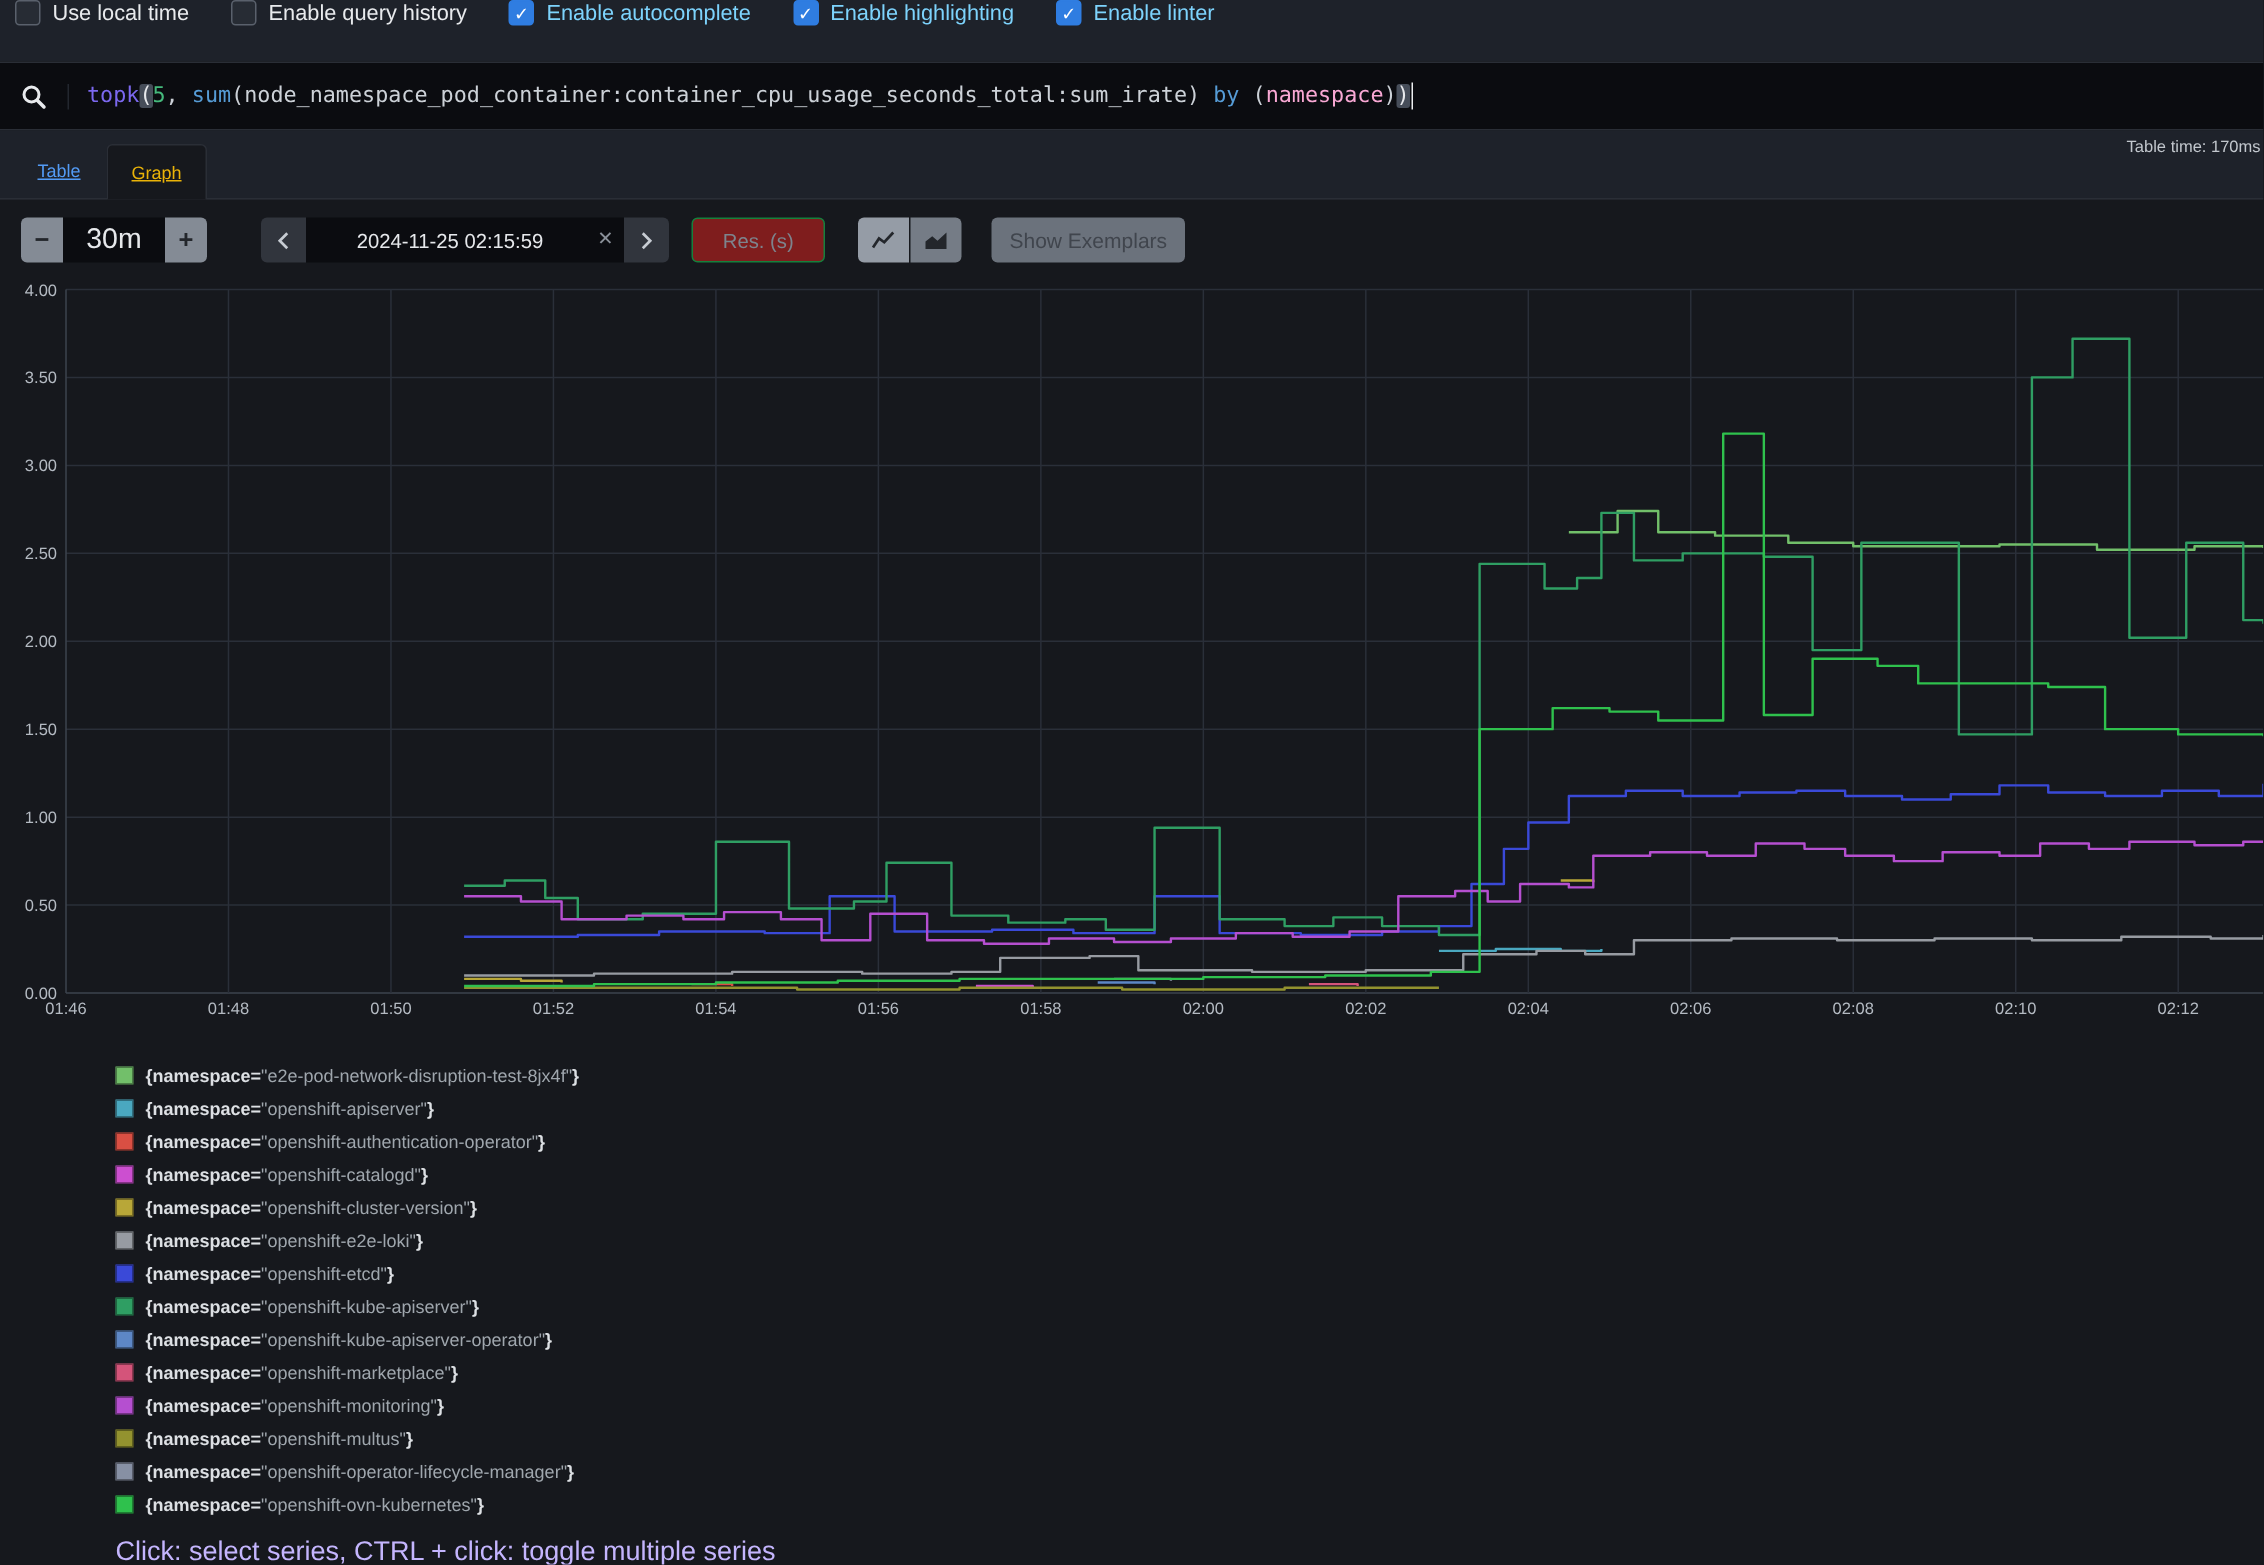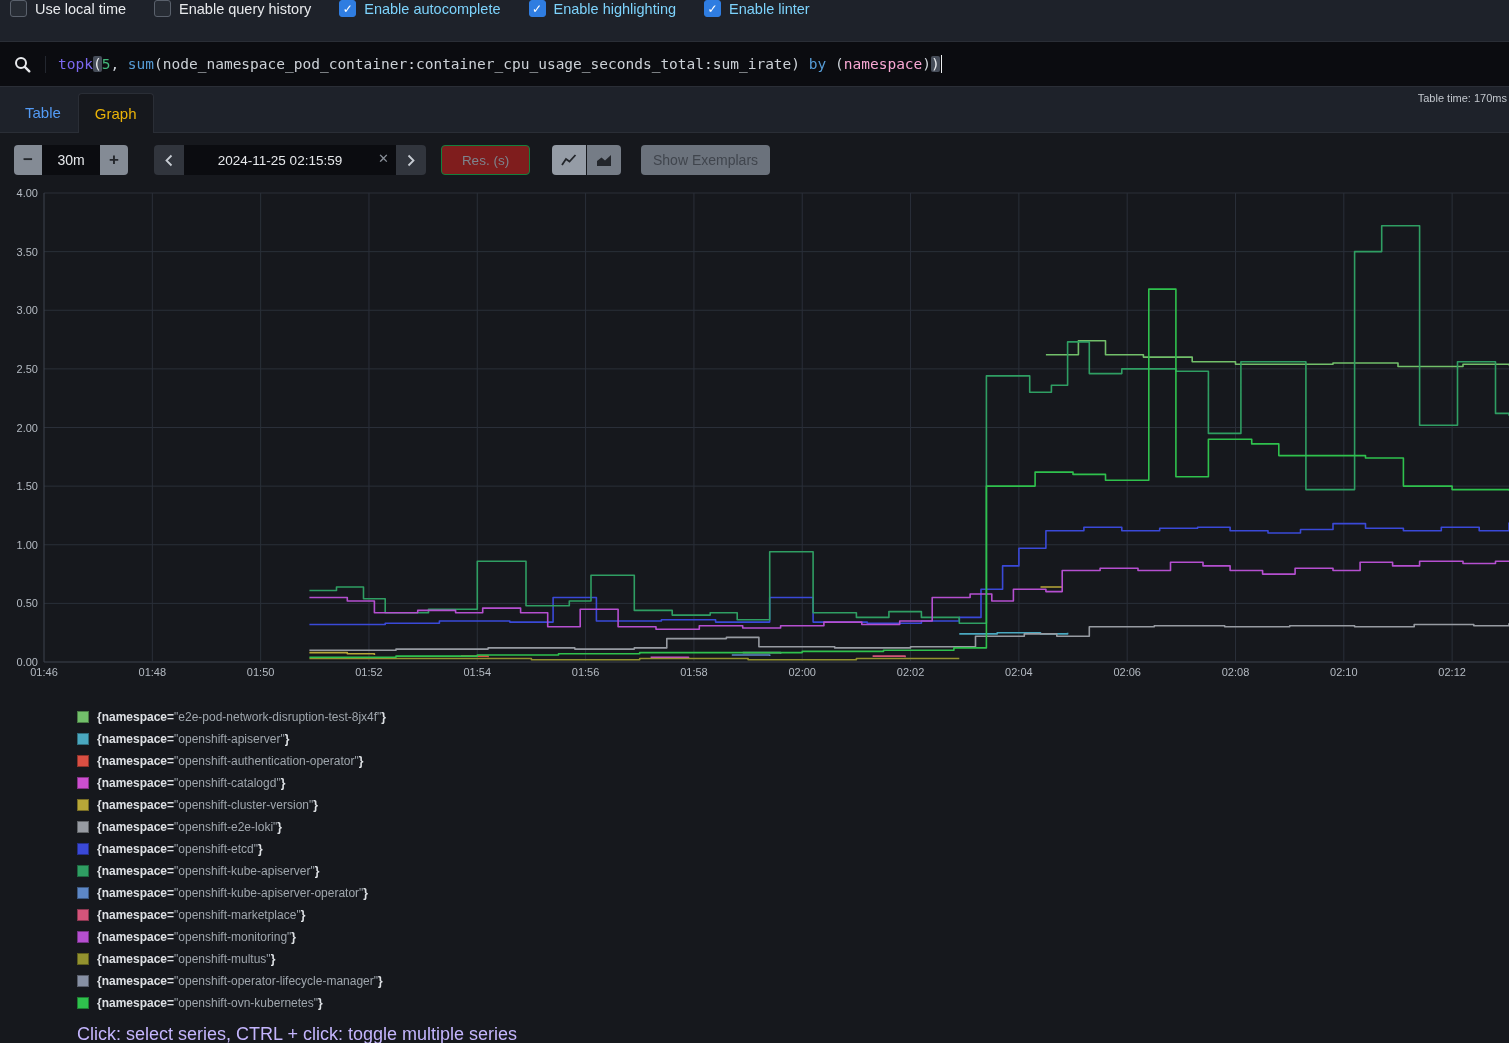--- a/index.html
+++ b/index.html
@@ -37,41 +37,41 @@
   .tok-fn { color:#7b68ee; }
   .tok-kw { color:#569cd6; }
   .tok-num { color:#45b97c; }
   .tok-label { color:#f9a8d4; }
   .tok-plain { color:#ccd1d7; }
   .tok-paren-match { color:#e6e8eb; background:#464d59; border-radius:2px; }
   .caret { display:inline-block; width:1.5px; height:18px; background:#eceef0; margin-left:1px; vertical-align:middle; }
 
   
   .tabs-row { position:relative; background:#1e222a; height:46px; display:flex; align-items:flex-end; padding:0 0 0 8px; border-bottom:1px solid #2a2e36; }
-  .tab { font-size:15px; padding:11px 16px; cursor:pointer; border:1px solid transparent; border-bottom:none; border-radius:4px 4px 0 0; }
+  .tab { font-size:12px; padding:11px 16px; cursor:pointer; border:1px solid transparent; border-bottom:none; border-radius:4px 4px 0 0;text-decoration:underline; }
   .tab.inactive { color:#539bf5; }
   .tab.active { background:#16181d; color:#eab308; border-color:#2a2e36; margin-bottom:-1px; }
   .load-time { position:absolute; right:2px; top:5px; font-size:11px; color:#c2c7cd; white-space:nowrap; }
 
   
   .panel { background:#16181d; padding-top:12px; }
   .controls { display:flex; align-items:center; padding:0 14px; height:30px; }
   .grp { display:flex; align-items:stretch; height:30px; }
   .btn-step {
     width:28px; background:#848b95; color:#23262b; border:none; cursor:pointer;
     font-size:17px; font-weight:bold; display:flex; align-items:center; justify-content:center; padding:0;
     font-family:"Liberation Sans", sans-serif;
   }
   .btn-step.left { border-radius:4px 0 0 4px; }
   .btn-step.right { border-radius:0 4px 4px 0; }
   .range-input {
-    width:58px; background:#0b0c10; color:#e6e8eb; border:none; text-align:center;
-    font-size:14px; font-family:"Liberation Sans", sans-serif;
-  }
-  .dt-grp { margin-left:26px; }
+    width:68px; background:#0b0c10; color:#e6e8eb; border:none; text-align:center;
+    font-size:19px; font-family:"Liberation Sans", sans-serif;
+  }
+  .dt-grp { margin-left:36px; }
   .btn-nav {
     width:30px; background:#31353d; border:none; cursor:pointer; color:#c7ccd3;
     display:flex; align-items:center; justify-content:center; padding:0;
   }
   .btn-nav.left { border-radius:4px 0 0 4px; }
   .btn-nav.right { border-radius:0 4px 4px 0; }
   .dt-field { position:relative; }
   .dt-input {
     width:212px; height:30px; background:#0b0c10; color:#e6e8eb; border:none;
     text-align:center; font-size:13.5px; padding-right:22px; font-family:"Liberation Sans", sans-serif;

